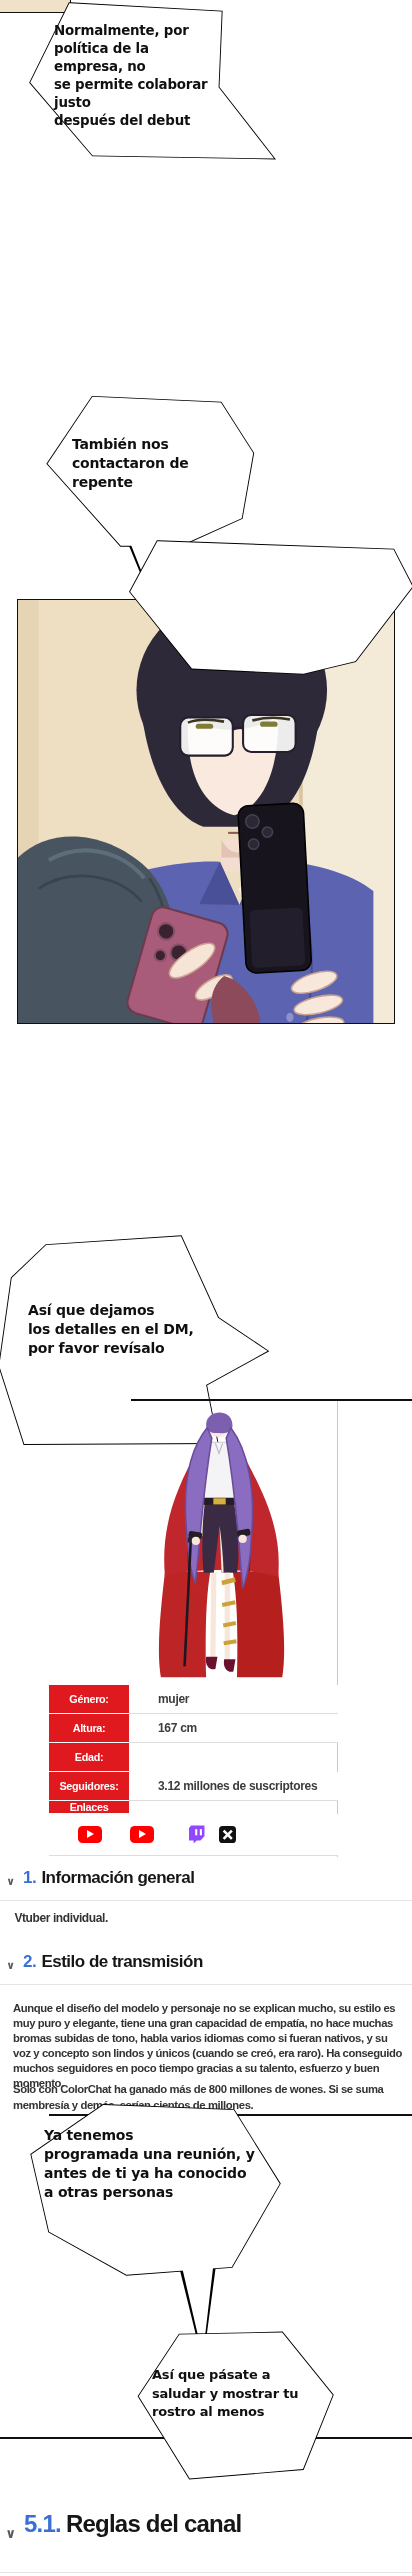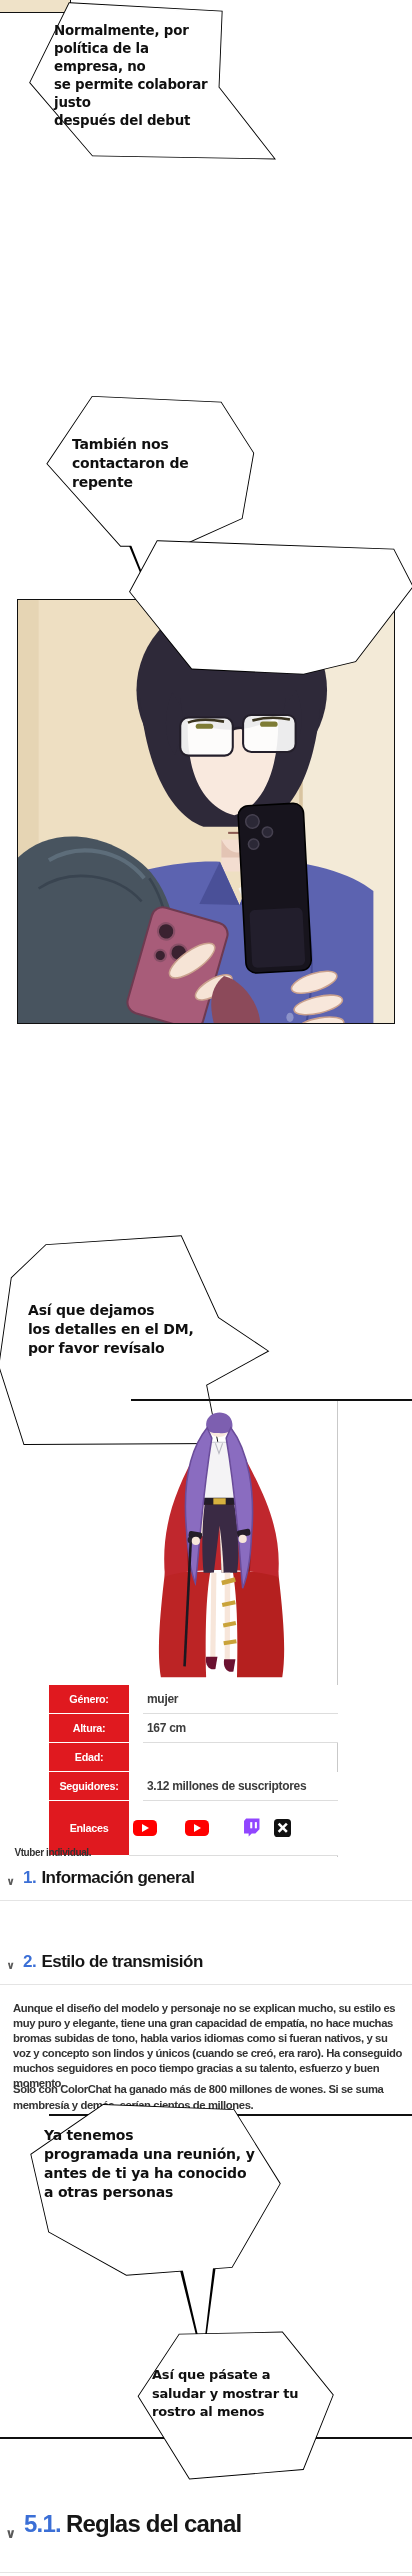--- a/index.html
+++ b/index.html
@@ -16,24 +16,24 @@
   .rule-hr{position:absolute;background:#e4e4e4;height:1px;left:0;width:412px;}
   .black-line{position:absolute;background:#101010;}
   .wiki-body{position:absolute;font-weight:700;color:#333;letter-spacing:-0.4px;
      font-family:"Liberation Sans",sans-serif;}
   .infobox{position:absolute;left:49px;top:1685px;width:289px;}
   .inforow{display:flex;}
   .inforow .lbl{width:80px;background:#e0191f;color:#fff;display:flex;align-items:center;
      justify-content:center;font-weight:700;font-size:10.8px;letter-spacing:-0.3px;
      border-bottom:1px solid #fff;}
   .inforow .val{flex:1;background:#fff;color:#3c3c3c;display:flex;align-items:center;
-     padding-left:4px;font-weight:700;font-size:12px;letter-spacing:-0.3px;
+     padding-left:29px;font-weight:700;font-size:12px;letter-spacing:-0.3px;
      border-bottom:0.5px solid #ddd;}
-  .row-sm{height:29px;gap:14px;}
-  .row-lg{height:55px;}
+  .row-sm{height:29px;}
+  .row-lg{height:55px;flex-direction:column;}
   .icon-yt{width:24px;height:16.5px;background:#ff0000;border-radius:4.6px;position:relative;display:inline-block;}
   .icon-yt:after{content:"";position:absolute;left:9.3px;top:4.1px;border-left:7.2px solid #fff;
      border-top:4.1px solid transparent;border-bottom:4.1px solid transparent;}
   .icon-x{width:17.5px;height:17.5px;background:#111;border-radius:3.6px;display:inline-block;position:relative;}
 </style>
 </head>
 <body>
 
 <div id="canvas">
 
@@ -219,21 +219,21 @@
         </span>
       </div>
     </div>
   </div>
 
   <div class="chev" style="left:6.2px;top:1875px;font-size:10.8px;">∨</div>
   <div class="wiki-head" style="left:23px;top:1868px;font-size:17px;">
     <span class="num">1.</span><span>Información general</span>
   </div>
   <div class="rule-hr" style="top:1900px;"></div>
-  <div class="wiki-body" style="left:14.4px;top:1845px;width:381px;font-size:10px;line-height:15px;">Vtuber individual.</div>
+  <div class="wiki-body" style="left:14.4px;top:1911px;width:381px;font-size:12px;line-height:15px;">Vtuber individual.</div>
 
   <div class="chev" style="left:6.2px;top:1959px;font-size:10.8px;">∨</div>
   <div class="wiki-head" style="left:23px;top:1952px;font-size:17px;">
     <span class="num">2.</span><span>Estilo de transmisión</span>
   </div>
   <div class="rule-hr" style="top:1984px;"></div>
   <div class="wiki-body" style="left:13px;top:2001px;width:391px;font-size:11.3px;line-height:15px;">Aunque el diseño del modelo y personaje no se explican mucho, su estilo es muy puro y elegante, tiene una gran capacidad de empatía, no hace muchas bromas subidas de tono, habla varios idiomas como si fueran nativos, y su voz y concepto son lindos y únicos (cuando se creó, era raro). Ha conseguido muchos seguidores en poco tiempo gracias a su talento, esfuerzo y buen momento.</div>
   <div class="wiki-body" style="left:13px;top:2081px;width:391px;font-size:11.3px;line-height:16px;">Solo con ColorChat ha ganado más de 800 millones de wones. Si se suma membresía y demás, serían cientos de millones.</div>
   <div class="black-line" style="left:49px;top:2114px;width:363px;height:1.5px;"></div>
 

